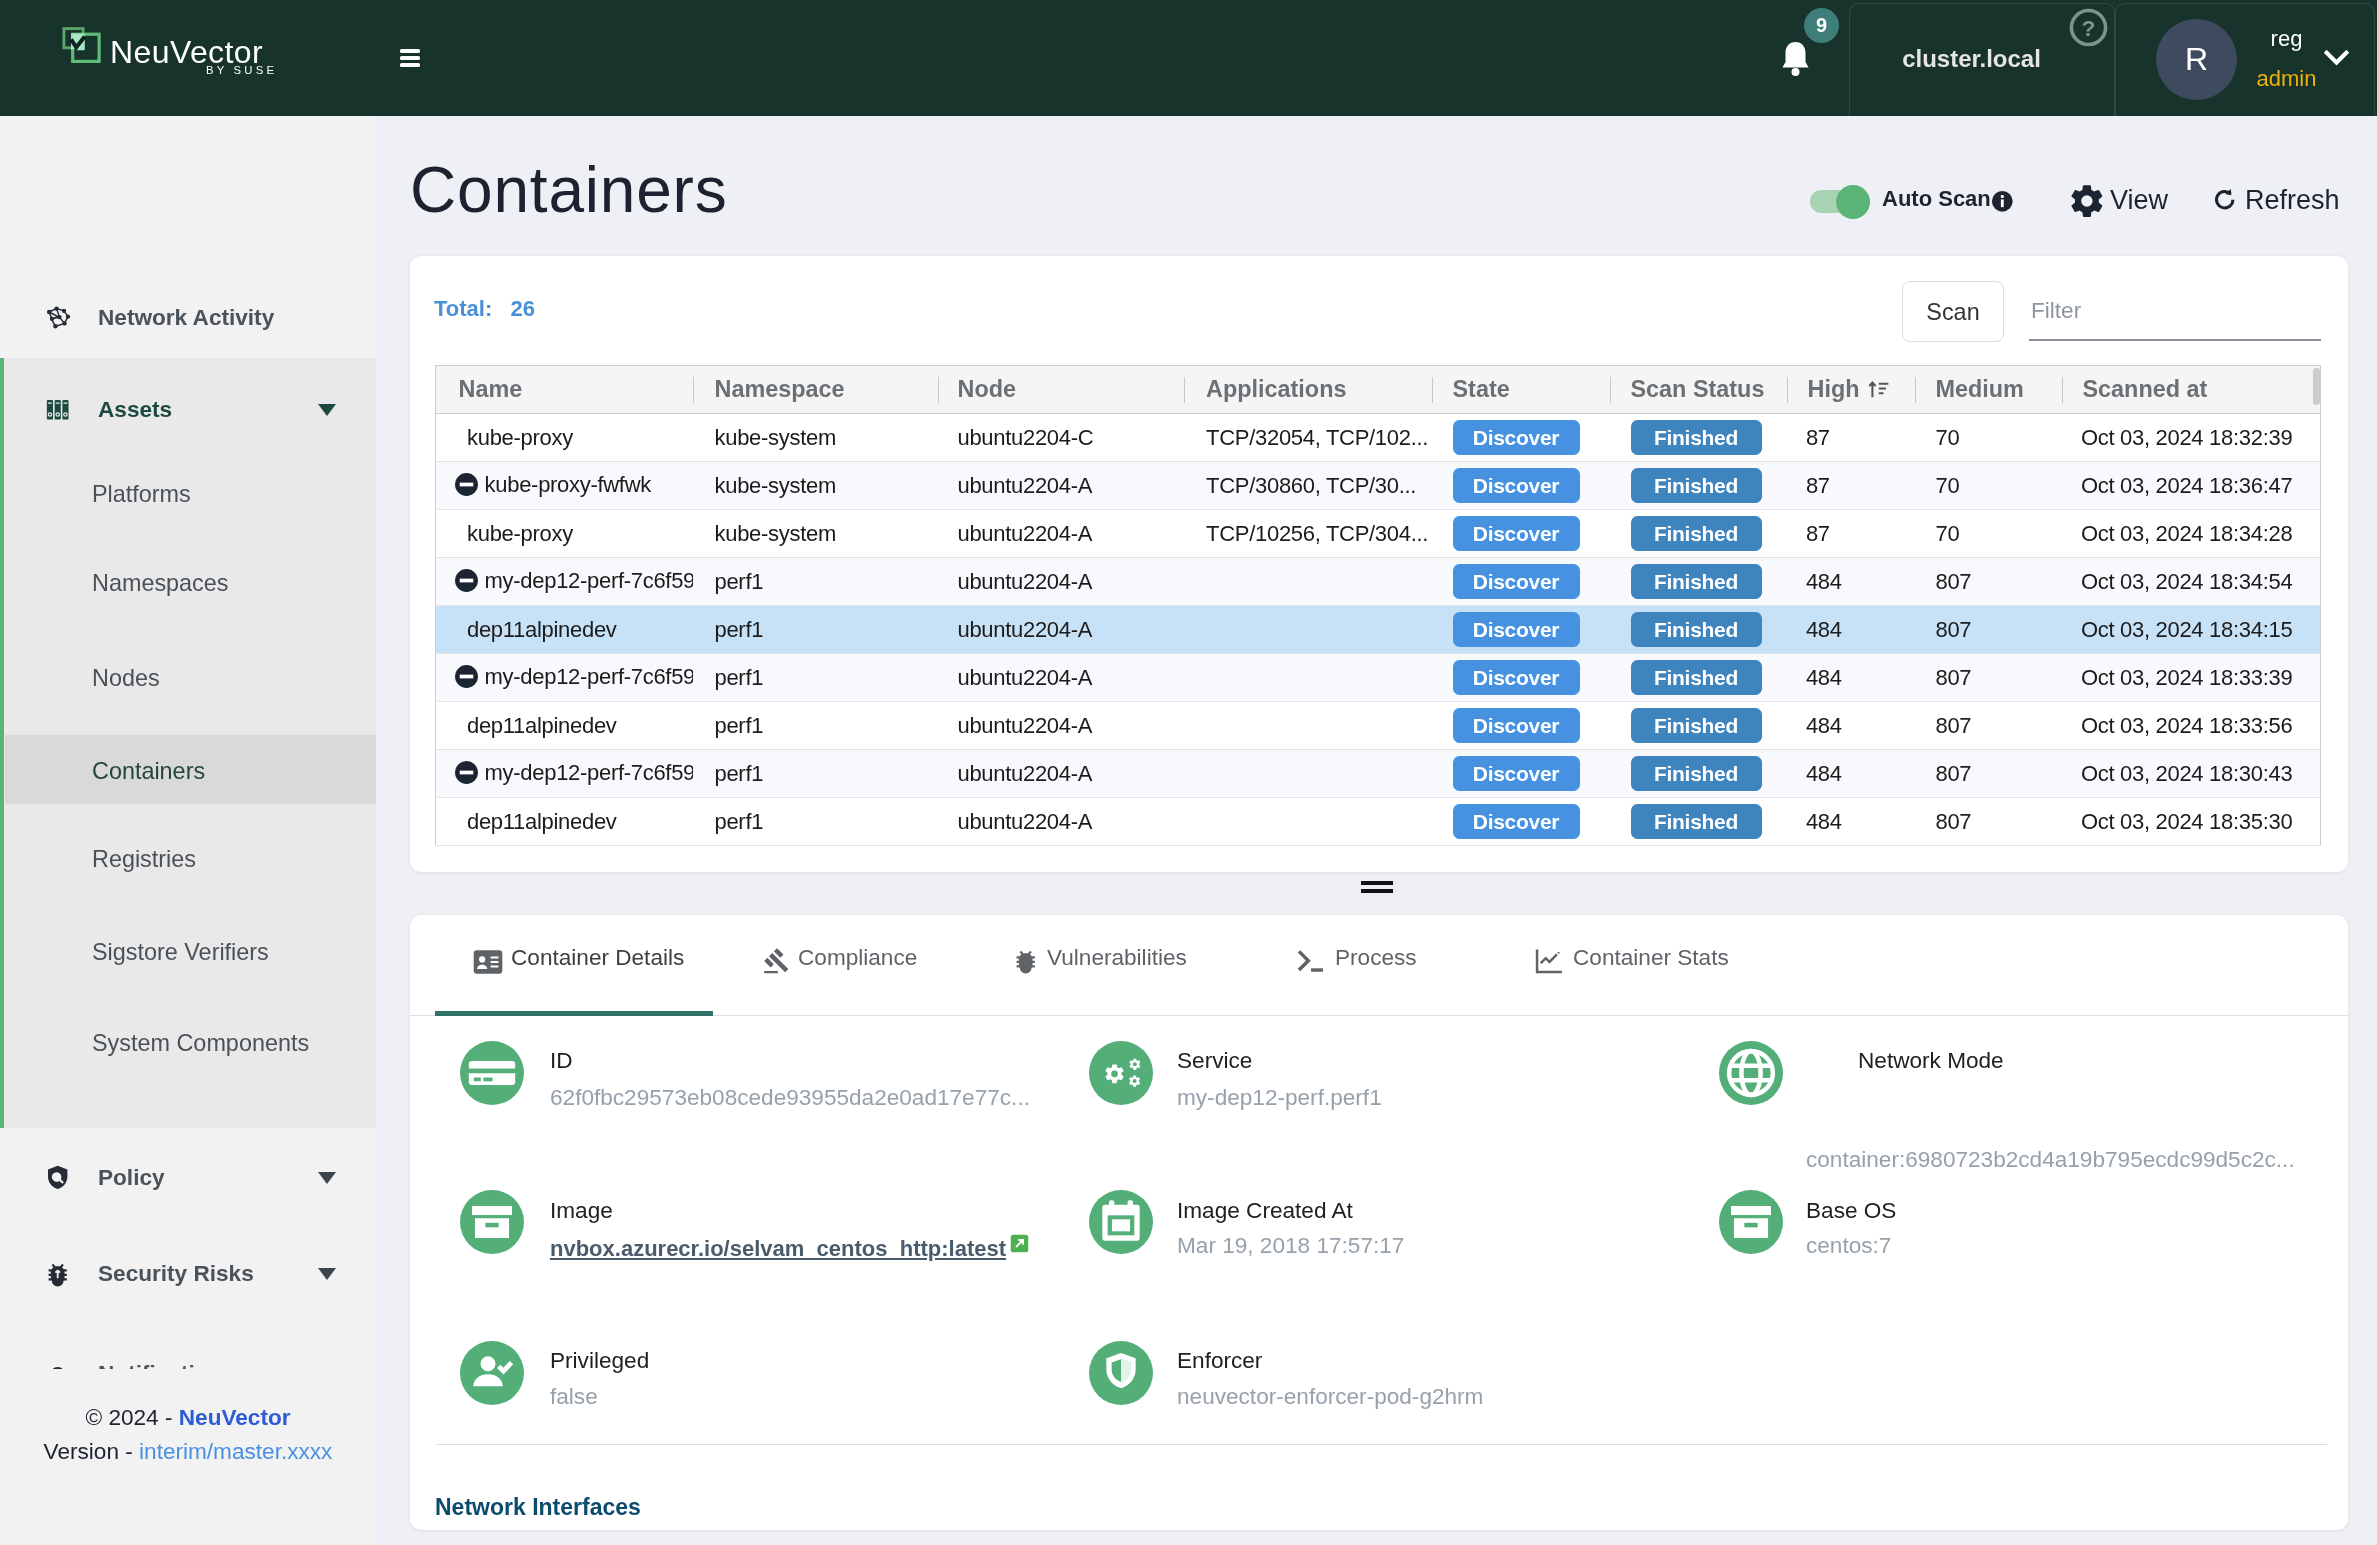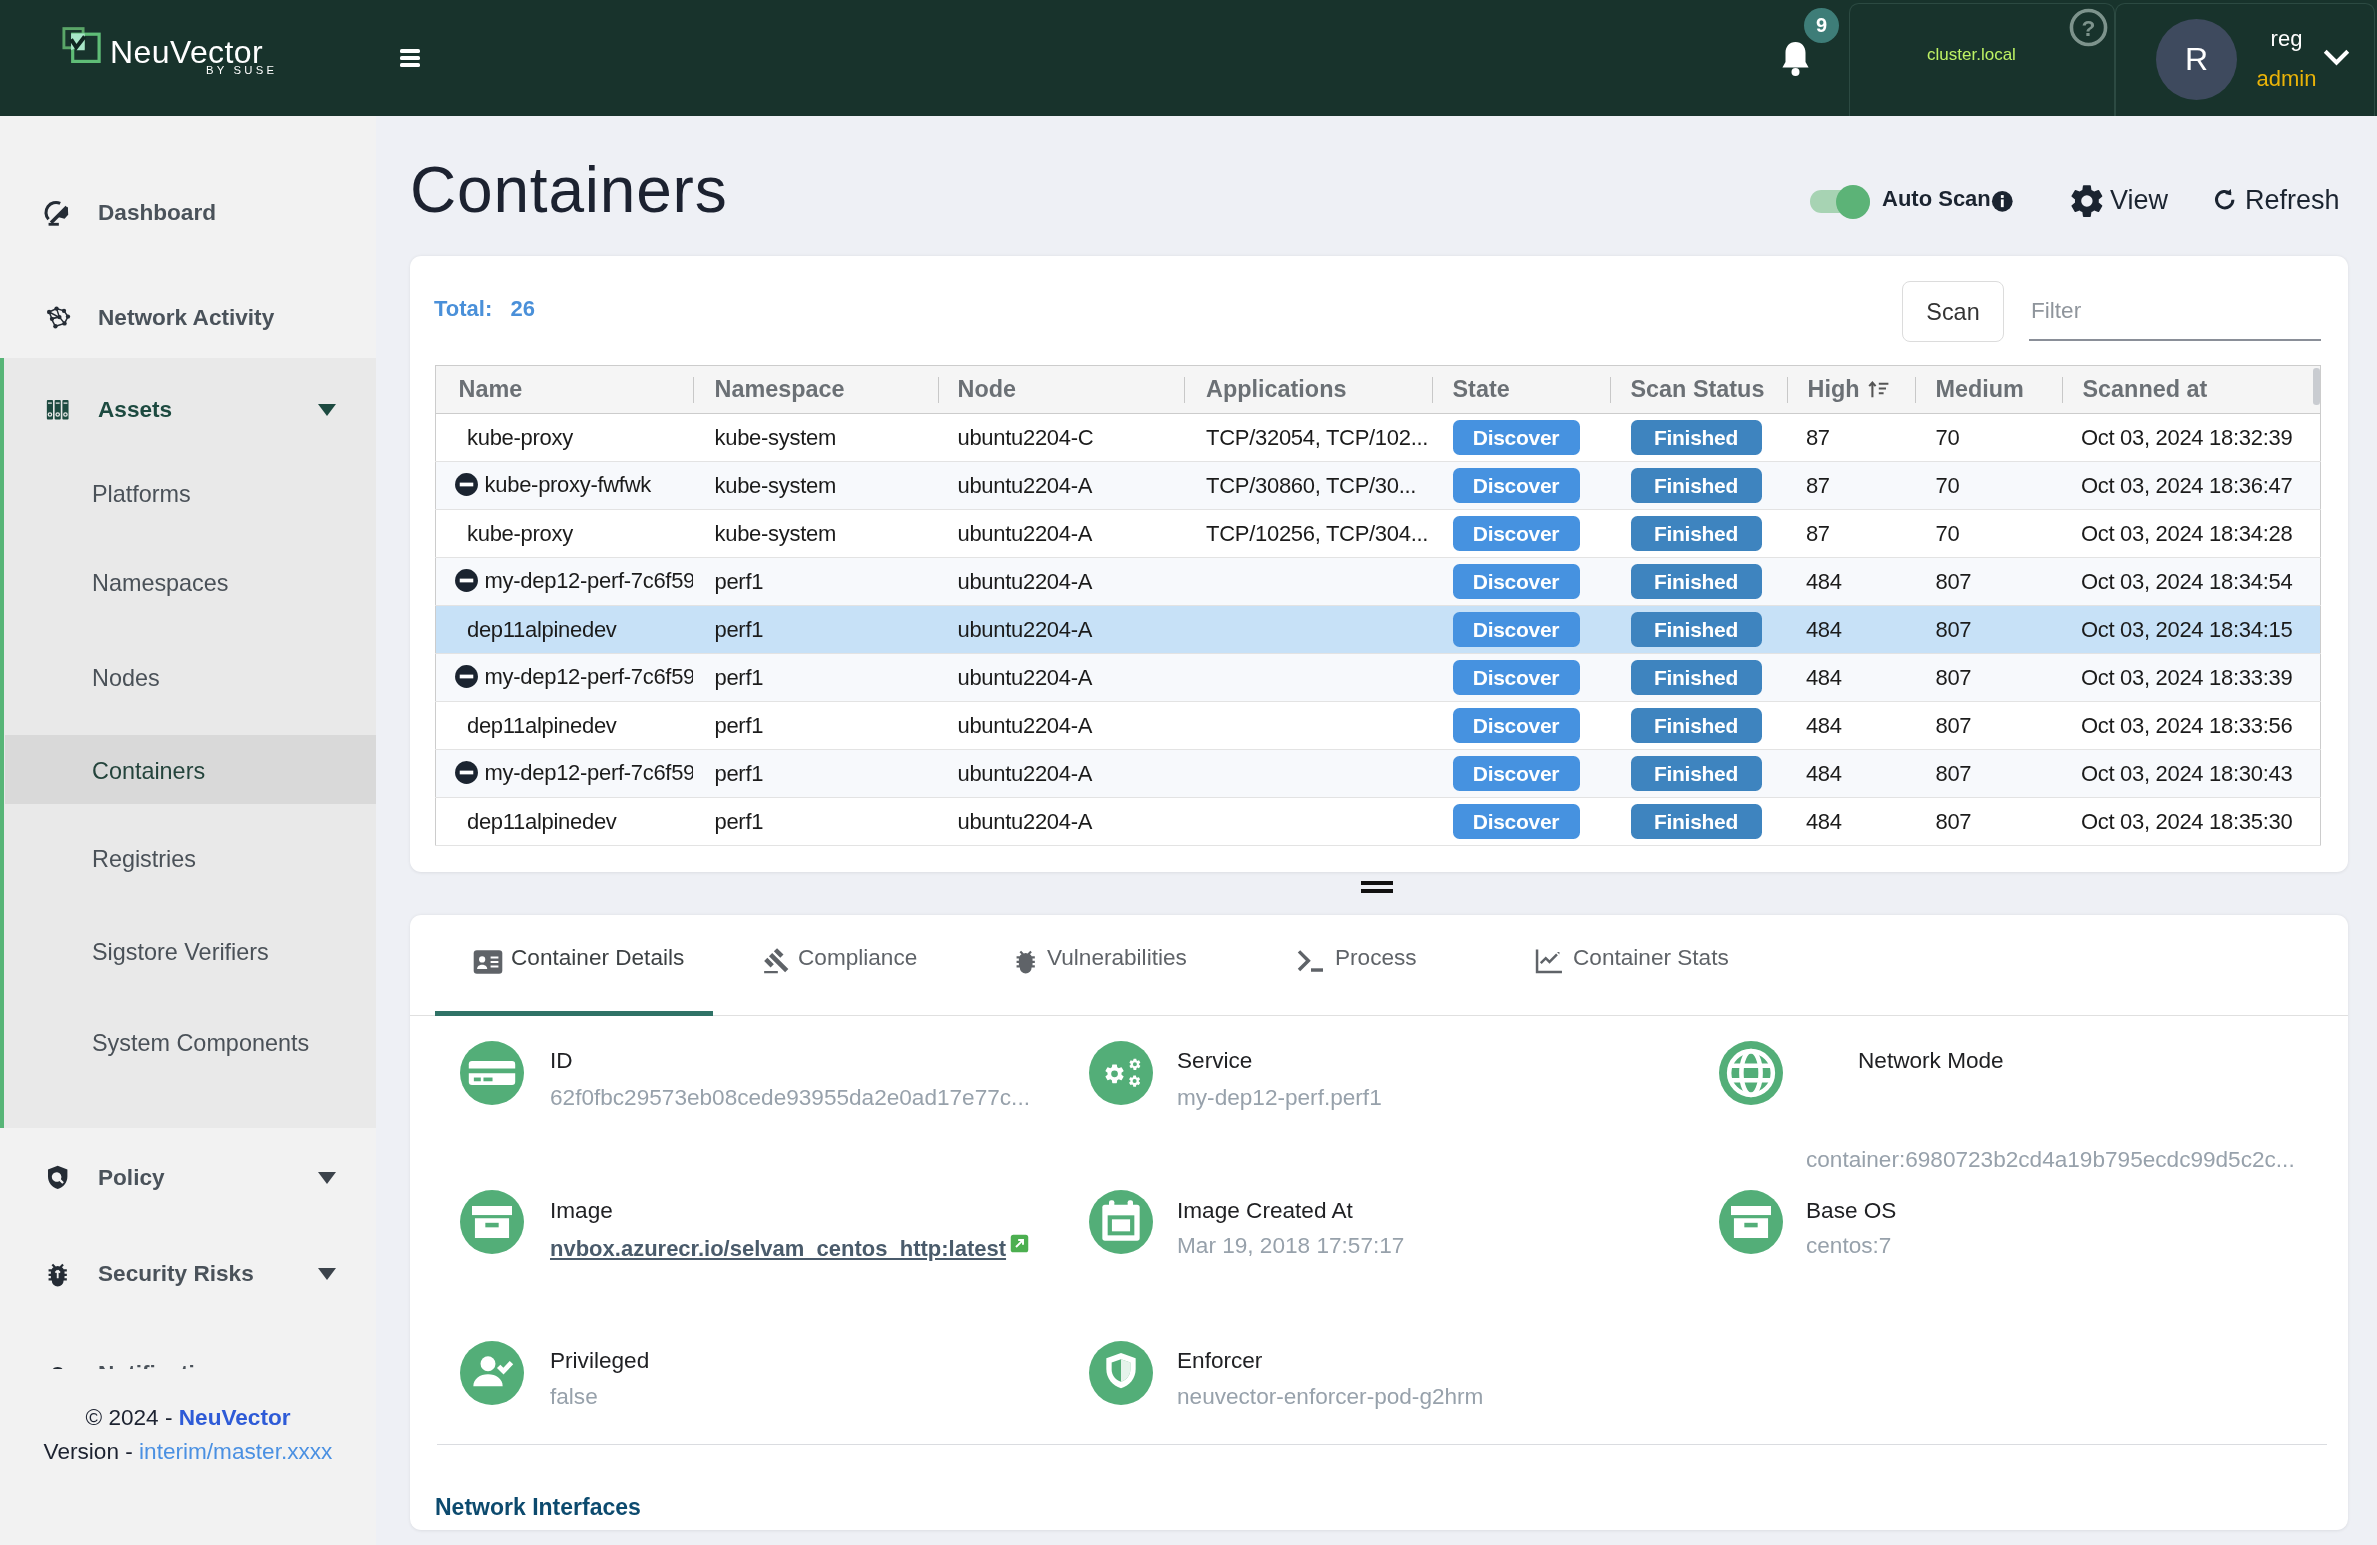--- a/index.html
+++ b/index.html
@@ -8,21 +8,21 @@
 
 .header { position:absolute; left:0; top:0; width:2377px; height:116px; background:#18332c; }
 .logoicon { position:absolute; left:62px; top:27.4px; width:39px; height:36px; }
 .logotext { position:absolute; left:110px; top:34px; color:#fff; font-size:32px; letter-spacing:0.4px; }
 .logosub { position:absolute; left:206px; top:64px; color:#fff; font-size:11.3px; letter-spacing:3.2px; }
 .burger { position:absolute; left:400px; top:49px; width:20px; }
 .burger div { height:4px; background:#fff; border-radius:1.6px; margin-bottom:3.2px; }
 .bell { position:absolute; left:1777px; top:39px; }
 .badge { position:absolute; left:1804px; top:8px; width:35px; height:35px; border-radius:50%; background:#3e7d78; color:#fff; font-size:20px; font-weight:bold; text-align:center; line-height:35px; }
 .clusterbox { position:absolute; left:1849px; top:3.2px; width:266px; height:113px; border:0.8px solid #2c4a42; border-radius:9.7px 9.7px 0 0; border-bottom:none; }
-.clustername { position:absolute; left:1849px; top:45px; width:245px; text-align:center; color:#bef264; font-size:17px; font-weight:normal; }
+.clustername { position:absolute; left:1849px; top:45px; width:245px; text-align:center; color:#e5e5e5; font-size:24px; font-weight:bold; }
 .helpq { position:absolute; left:2069px; top:8px; }
 .userbox { position:absolute; left:2115px; top:3.2px; width:260px; height:113px; border:0.8px solid #2c4a42; border-radius:9.7px 9.7px 0 0; border-bottom:none; }
 .avatar { position:absolute; left:2156px; top:19.4px; width:81px; height:81px; border-radius:50%; background:#3e4a5e; color:#fff; font-size:32px; text-align:center; line-height:81px; }
 .uname { position:absolute; left:2250px; top:26px; width:73px; text-align:center; color:#fff; font-size:22px; }
 .urole { position:absolute; left:2250px; top:66px; width:73px; text-align:center; color:#eab308; font-size:22px; }
 .ucaret { position:absolute; left:2322px; top:48px; }
 
 .sidebar { position:absolute; left:0; top:116px; width:376px; height:1429px; background:#f2f2f2; }
 .assetszone { position:absolute; left:0; top:242px; width:376px; height:770px; background:#e9e9e9; border-left:4.8px solid #57b577; }
 .navitem { position:absolute; left:0; width:376px; height:69px; display:flex; align-items:center; }
@@ -107,29 +107,20 @@
   <div class="avatar">R</div>
   <div class="uname">reg</div>
   <div class="urole">admin</div>
   <svg class="ucaret" width="29" height="19.4" viewBox="0 0 36 24">
     <path d="M4 4 L18 18 L32 4" fill="none" stroke="#fff" stroke-width="5"></path>
   </svg>
 </div>
 <div class="sidebar">
   <div class="assetszone"></div>
   <div class="selrow"></div>
-  <div class="navitem" style="top:62px;">
-    <svg class="ic" viewBox="0 0 24 24">
-        <path d="M4 17.8 A8.8 8.8 0 0 1 14.2 3.9" fill="none" stroke="#252c35" stroke-width="2.7"></path>
-        <polygon points="12.2,15.8 20.9,6.9 21.2,13.9 18,17.2" fill="#252c35"></polygon>
-        <path d="M6.2 20.8 L20 7" stroke="#252c35" stroke-width="3.1" fill="none"></path>
-        <rect x="4" y="20.9" width="9" height="2.5" fill="#252c35"></rect>
-      </svg>
-    <div class="tx">Dashboard</div>
-  </div>
   <div class="navitem" style="top:167px;">
     <svg class="ic" viewBox="0 0 24 24" fill="#252c35">
         <path d="M4.5 7l6.5-3 6.5 2 3.5 5-3 6-8 2.5-3.5-6.5 6.5-2M4.5 7l2.5 6 6.5-1.5 4.5 5.5M11 4l2.5 7.5M4.5 7l8.5 4.5" stroke="#252c35" stroke-width="1.3" fill="none"></path>
         <circle cx="4.5" cy="7" r="1.9"></circle>
         <circle cx="11" cy="4" r="1.9"></circle>
         <circle cx="17.5" cy="6" r="1.9"></circle>
         <circle cx="21" cy="11" r="1.9"></circle>
         <circle cx="7" cy="13" r="1.9"></circle>
         <circle cx="13.5" cy="11.5" r="1.9"></circle>
         <circle cx="18" cy="17" r="1.9"></circle>

